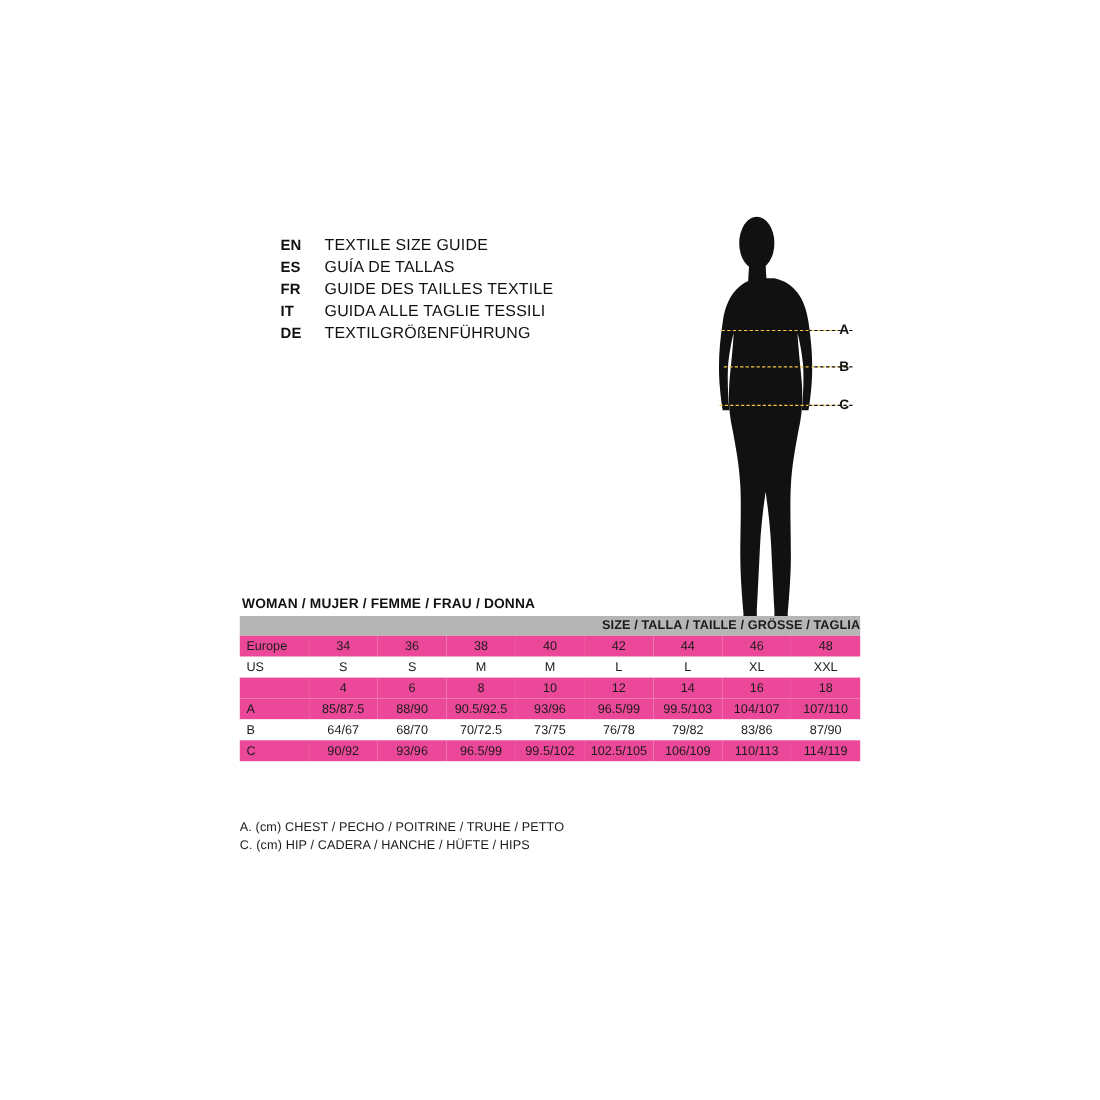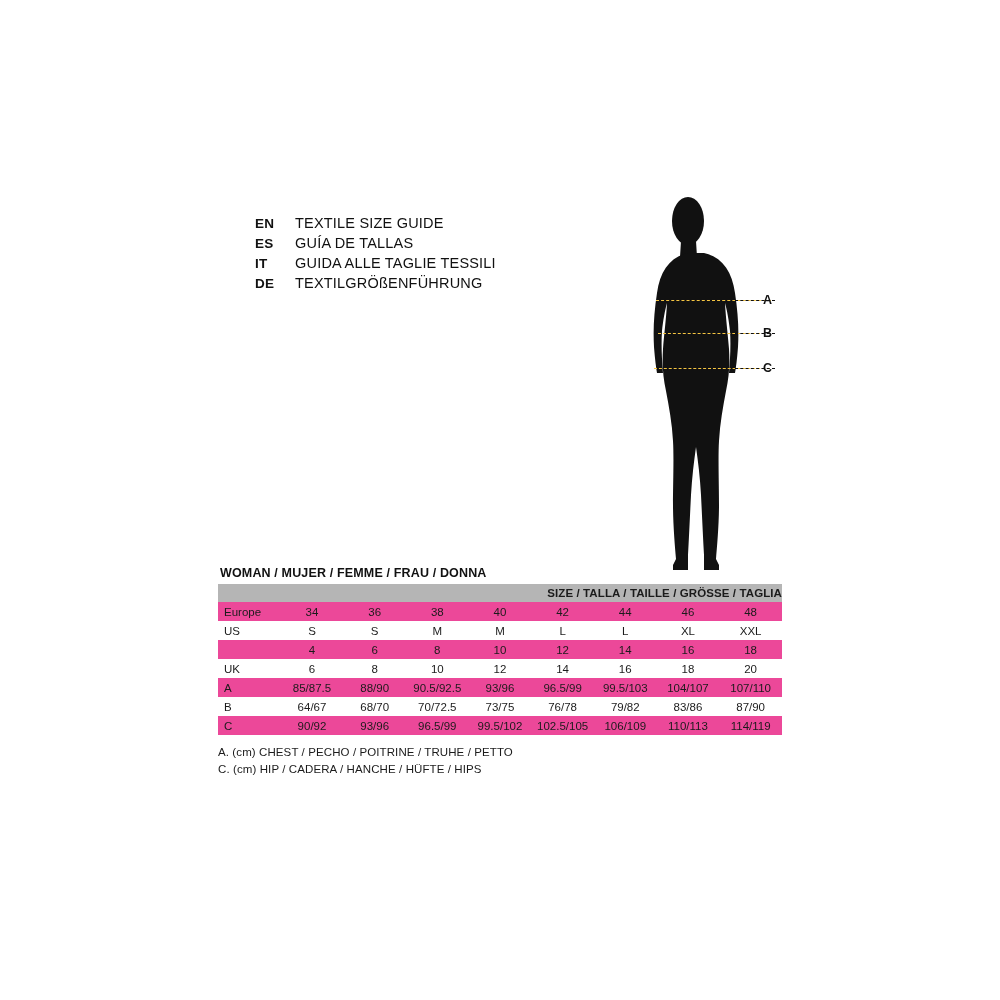--- a/index.html
+++ b/index.html
@@ -64,21 +64,21 @@
     position: absolute;
     font-size: 12.5px;
     font-weight: bold;
     color: #111;
   }
 
   
   #tablewrap {
     position: absolute;
     left: 218px;
-    top: 566px;
+    top: 542px;
     width: 564px;
   }
   .caption-woman {
     font-size: 12.5px;
     font-weight: bold;
     letter-spacing: 0.15px;
     color: #111;
     padding: 0 0 4px 2px;
   }
   table.size-table {
@@ -131,20 +131,24 @@
 <body>
 
 <div id="titles">
   <div class="title-row">
     <span class="title-lang">EN</span>
     <span class="title-text">TEXTILE SIZE GUIDE</span>
   </div>
   <div class="title-row">
     <span class="title-lang">ES</span>
     <span class="title-text">GUÍA DE TALLAS</span>
+  </div>
+  <div class="title-row">
+    <span class="title-lang">FR</span>
+    <span class="title-text">GUIDE DES TAILLES TEXTILE</span>
   </div>
   <div class="title-row">
     <span class="title-lang">IT</span>
     <span class="title-text">GUIDA ALLE TAGLIE TESSILI</span>
   </div>
   <div class="title-row">
     <span class="title-lang">DE</span>
     <span class="title-text">TEXTILGRÖßENFÜHRUNG</span>
   </div>
 </div>
@@ -234,31 +238,20 @@
         <td class="lbl"></td>
         <td>4</td>
         <td>6</td>
         <td>8</td>
         <td>10</td>
         <td>12</td>
         <td>14</td>
         <td>16</td>
         <td>18</td>
       </tr>
-      <tr class="plain">
-        <td class="lbl">UK</td>
-        <td>6</td>
-        <td>8</td>
-        <td>10</td>
-        <td>12</td>
-        <td>14</td>
-        <td>16</td>
-        <td>18</td>
-        <td>20</td>
-      </tr>
       <tr class="shade">
         <td class="lbl">A</td>
         <td>85/87.5</td>
         <td>88/90</td>
         <td>90.5/92.5</td>
         <td>93/96</td>
         <td>96.5/99</td>
         <td>99.5/103</td>
         <td>104/107</td>
         <td>107/110</td>

